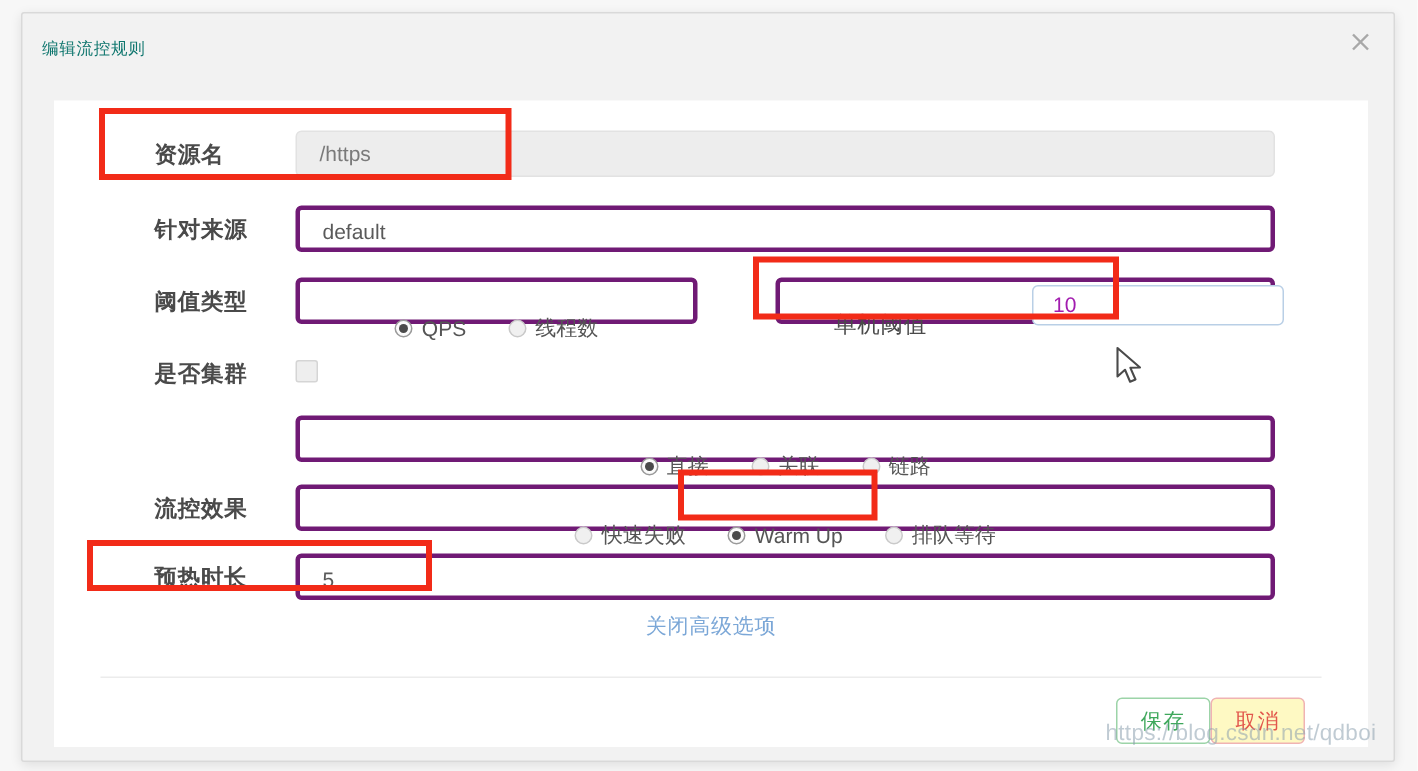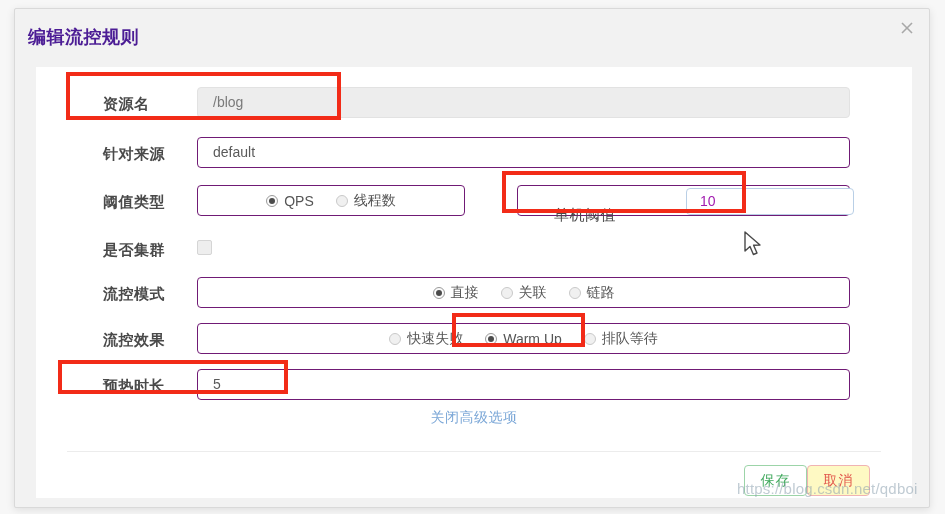--- a/index.html
+++ b/index.html
@@ -27,23 +27,23 @@
     border: 1px solid #d9d9d9;
     border-radius: 2px;
     box-shadow: 0 2px 8px rgba(0,0,0,0.10);
     box-sizing: border-box;
   }
 
   #modal-title {
     position: absolute;
     left: 13px;
     top: 16px;
-    font-size: 18px;
-    font-weight: 700;
-    color: #4c1d95;
+    font-size: 11px;
+    font-weight: 400;
+    color: #0f766e;
     letter-spacing: 0.5px;
   }
 
   #close-btn {
     position: absolute;
     right: 9px;
     top: 8px;
     width: 26px;
     height: 26px;
     line-height: 26px;
@@ -83,21 +83,21 @@
     font-weight: 700;
     color: #4a4a4a;
     letter-spacing: 0.5px;
     margin-left: 36px;
   }
   .field {
     position: absolute;
     left: 161px;
     width: 653px;
     height: 31px;
-    border: 1px solid #701a75;
+    border: 3px solid #701a75;
     border-radius: 4px;
     background: #ffffff;
     box-sizing: border-box;
   }
   .field.disabled {
     border: 1px solid #e2e2e2;
     background: #ededed;
   }
   .field-text {
     position: absolute;
@@ -107,27 +107,27 @@
     line-height: 29px;
     font-size: 14px;
     color: #5a5a5a;
   }
   .field.disabled .field-text { color: #7a7a7a; }
 
   
   .radio-group {
     position: absolute;
     left: 0;
-    top: 0;
+    top: 16px;
     height: 29px;
     width: 100%;
     display: flex;
     align-items: center;
     justify-content: center;
-    gap: 22px;
+    gap: 28px;
   }
   .radio-opt {
     display: flex;
     align-items: center;
     gap: 6px;
     font-size: 14px;
     color: #555;
     cursor: pointer;
     white-space: nowrap;
   }
@@ -290,21 +290,21 @@
       <line x1="2" y1="2" x2="12" y2="12" stroke="#a8a8a8" stroke-width="1.6"></line>
       <line x1="12" y1="2" x2="2" y2="12" stroke="#a8a8a8" stroke-width="1.6"></line>
     </svg>
   </div>
 
   <div id="modal-body">
 
     <div class="form-row" style="top:20px;">
       <div class="form-label">资源名</div>
       <div class="field disabled">
-        <span class="field-text">/blog</span>
+        <span class="field-text">/https</span>
       </div>
     </div>
 
     <div class="form-row" style="top:70px;">
       <div class="form-label">针对来源</div>
       <div class="field">
         <span class="field-text">default</span>
       </div>
     </div>
 
@@ -331,21 +331,20 @@
         </span>
       </div>
     </div>
 
     <div class="form-row" style="top:166px;">
       <div class="form-label">是否集群</div>
       <div class="checkbox-box"></div>
     </div>
 
     <div class="form-row" style="top:210px;">
-      <div class="form-label">流控模式</div>
       <div class="field">
         <div class="radio-group">
           <div class="radio-opt checked">
             <span class="radio-dot"></span>
             <span>直接</span>
           </div>
           <div class="radio-opt">
             <span class="radio-dot"></span>
             <span>关联</span>
           </div>

